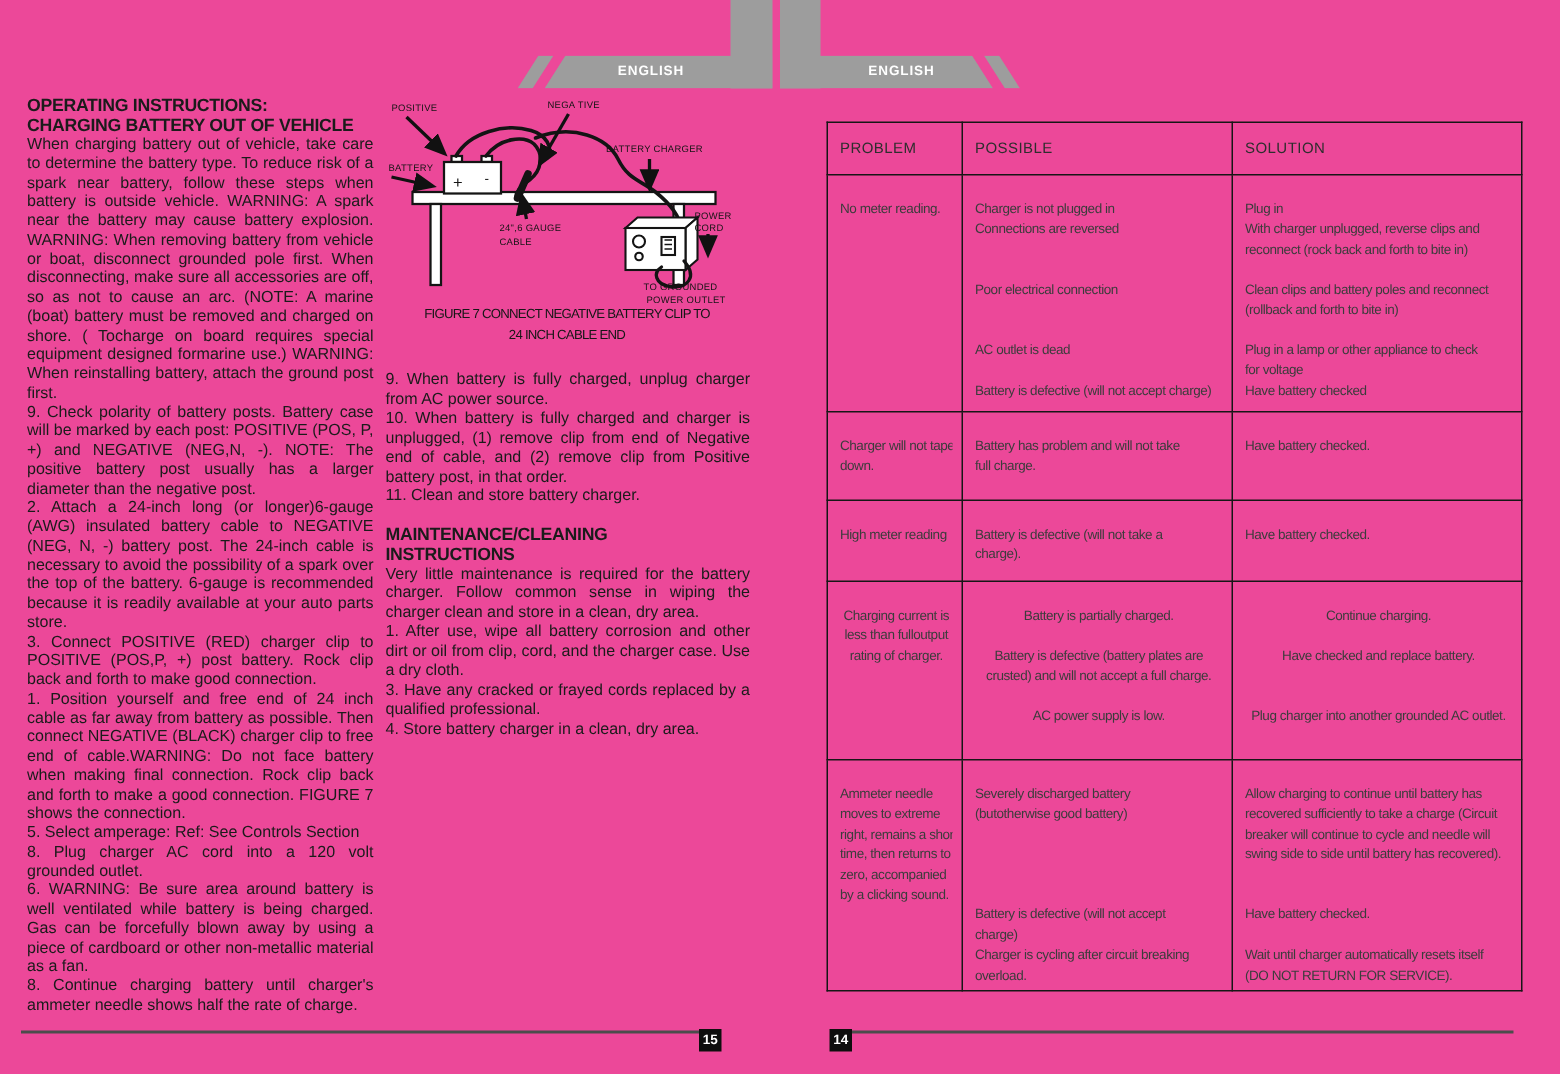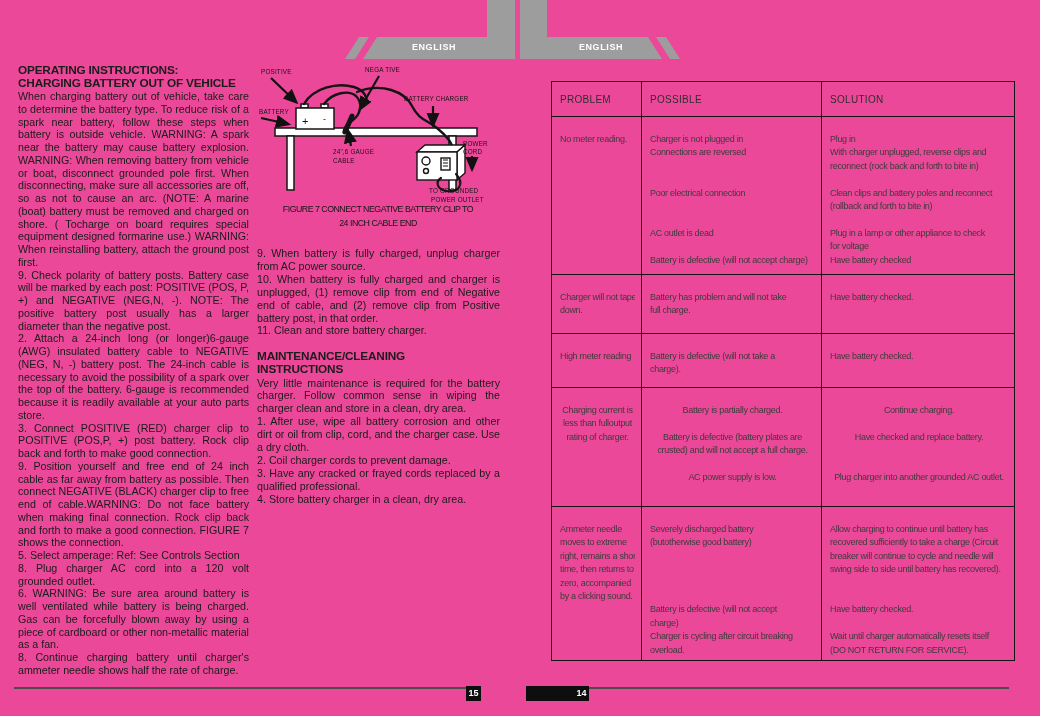--- a/index.html
+++ b/index.html
@@ -70,21 +70,21 @@
 
   
   .rule { position:absolute; top:687px; height:2px; background:#4c4c4c; }
   .rule.left  { left:14px;  width:452px; }
   .rule.right { left:568px; width:441px; }
   .pagebox {
     position:absolute; top:686px; width:15px; height:15px; background:#0e0e0e;
     color:#fff; font-size:9px; font-weight:bold; text-align:center; line-height:15px;
   }
   .pagebox.left  { left:466px; }
-  .pagebox.right { left:526px;padding-left:48px; }
+  .pagebox.right { left:553px; }
 </style>
 </head>
 <body>
 
 <div class="sheet">
 
   <div class="bar-v left"></div>
   <div class="bar-v right"></div>
   <div class="band left"></div>
   <div class="band right"></div>
@@ -93,21 +93,21 @@
   <div class="band-label left">ENGLISH</div>
   <div class="band-label right">ENGLISH</div>
 
   <div class="col-left">
     <h2>OPERATING INSTRUCTIONS:</h2>
     <h2>CHARGING BATTERY OUT OF VEHICLE</h2>
     <p>When charging battery out of vehicle, take care to determine the battery type. To reduce risk of a spark near battery, follow these steps when battery is outside vehicle. WARNING: A spark near the battery may cause battery explosion. WARNING: When removing battery from vehicle or boat, disconnect grounded pole first. When disconnecting, make sure all accessories are off, so as not to cause an arc. (NOTE: A marine (boat) battery must be removed and charged on shore. ( Tocharge on board requires special equipment designed formarine use.) WARNING: When reinstalling battery, attach the ground post first.</p>
     <p>9. Check polarity of battery posts. Battery case will be marked by each post: POSITIVE (POS, P, +) and NEGATIVE (NEG,N, -). NOTE: The positive battery post usually has a larger diameter than the negative post.</p>
     <p>2. Attach a 24-inch long (or longer)6-gauge (AWG) insulated battery cable to NEGATIVE (NEG, N, -) battery post. The 24-inch cable is necessary to avoid the possibility of a spark over the top of the battery. 6-gauge is recommended because it is readily available at your auto parts store.</p>
     <p>3. Connect POSITIVE (RED) charger clip to POSITIVE (POS,P, +) post battery. Rock clip back and forth to make good connection.</p>
-    <p>9. Position yourself and free end of 24 inch cable as far away from battery as possible. Then connect NEGATIVE (BLACK) charger clip to free end of cable.WARNING: Do not face battery when making final connection. Rock clip back and forth to make a good connection. FIGURE 7 shows the connection.</p>
+    <p>1. Position yourself and free end of 24 inch cable as far away from battery as possible. Then connect NEGATIVE (BLACK) charger clip to free end of cable.WARNING: Do not face battery when making final connection. Rock clip back and forth to make a good connection. FIGURE 7 shows the connection.</p>
     <p>5. Select amperage: Ref: See Controls Section</p>
     <p>8. Plug charger AC cord into a 120 volt grounded outlet.</p>
     <p>6. WARNING: Be sure area around battery is well ventilated while battery is being charged. Gas can be forcefully blown away by using a piece of cardboard or other non-metallic material as a fan.</p>
     <p>8. Continue charging battery until charger's ammeter needle shows half the rate of charge.</p>
   </div>
 
   <div class="figure-wrap">
     <svg width="243" height="172" viewBox="0 0 243 172">
       <defs>
         <marker id="ah" markerWidth="8" markerHeight="8" refX="5.5" refY="3" orient="auto">
@@ -173,21 +173,20 @@
   </div>
 
   <div class="mid-text">
     <p>9. When battery is fully charged, unplug charger from AC power source.</p>
     <p>10. When battery is fully charged and charger is unplugged, (1) remove clip from end of Negative end of cable, and (2) remove clip from Positive battery post, in that order.</p>
     <p>11. Clean and store battery charger.</p>
     <h2 class="mt-head">MAINTENANCE/CLEANING</h2>
     <h2>INSTRUCTIONS</h2>
     <p>Very little maintenance is required for the battery charger. Follow common sense in wiping the charger clean and store in a clean, dry area.</p>
     <p>1. After use, wipe all battery corrosion and other dirt or oil from clip, cord, and the charger case. Use a dry cloth.</p>
-    <p>2. Coil charger cords to prevent damage.</p>
     <p>3. Have any cracked or frayed cords replaced by a qualified professional.</p>
     <p>4. Store battery charger in a clean, dry area.</p>
   </div>
 
   <table class="trouble">
     <colgroup>
         <col style="width:90px">
         <col style="width:180px">
         <col style="width:193px">
       </colgroup>

